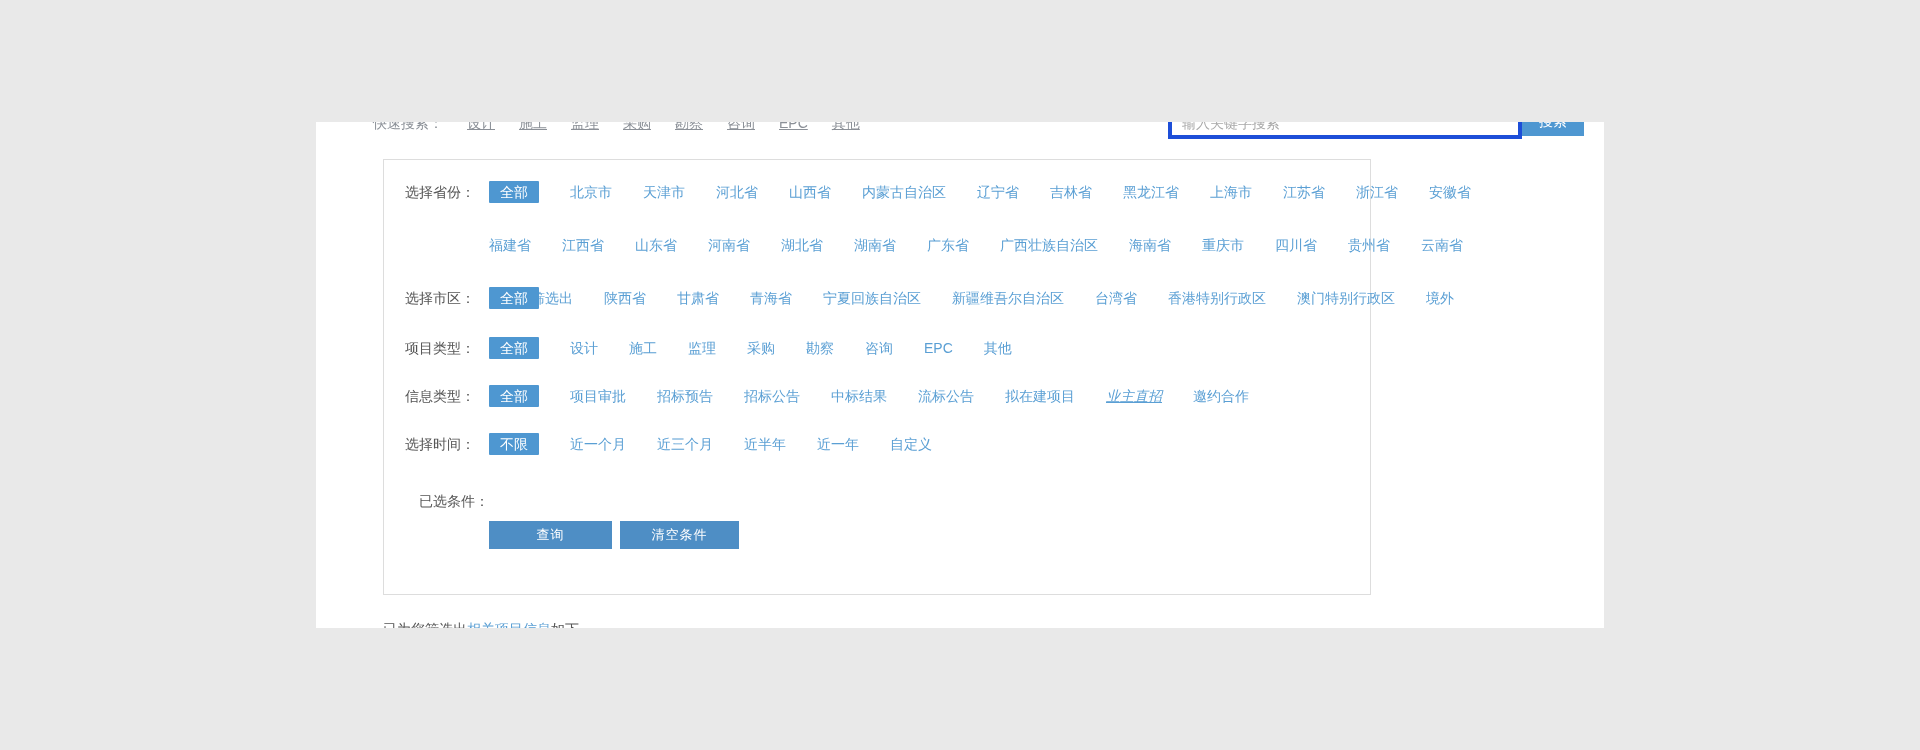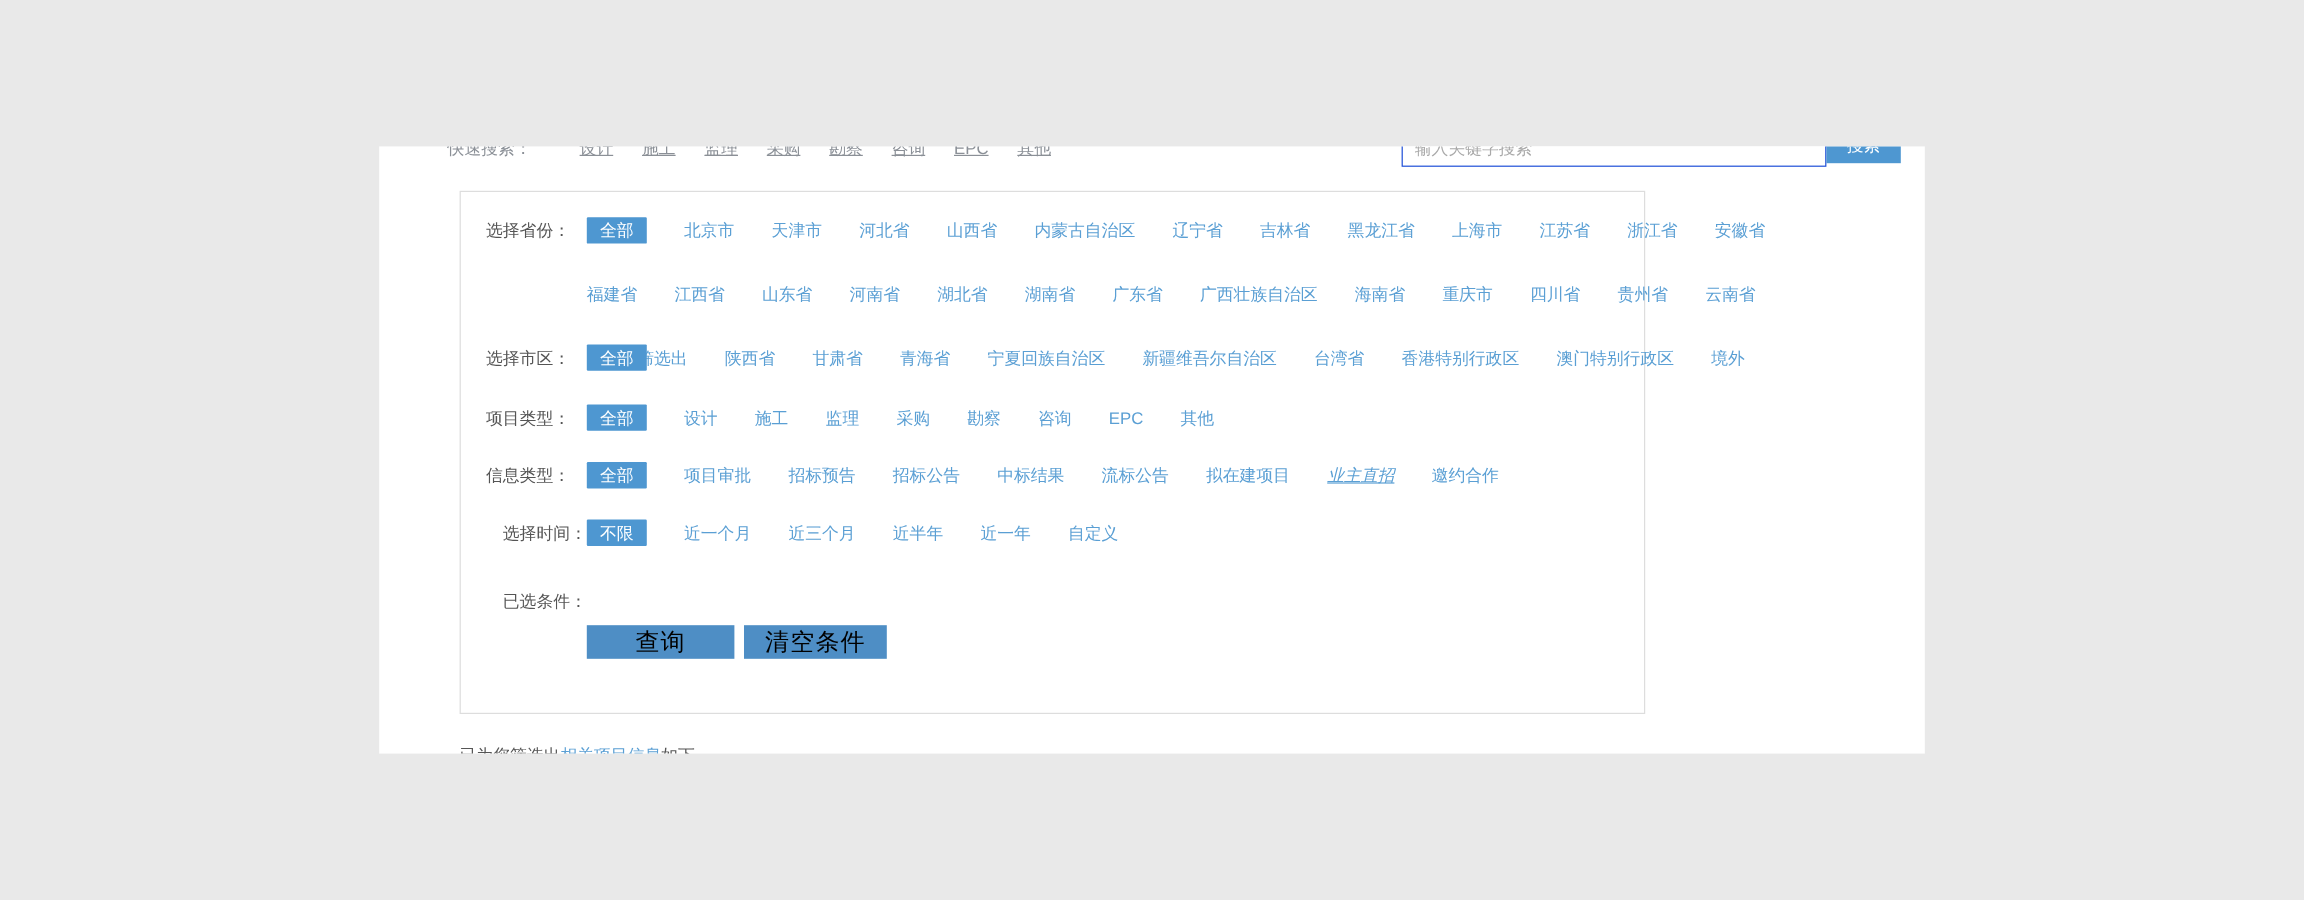--- a/index.html
+++ b/index.html
@@ -7,29 +7,29 @@
   body { background:#e9e9e9; font-family:"Liberation Sans","DejaVu Sans",sans-serif; font-size:14px; }
 
   .page {
     position:absolute; left:316px; top:122px; width:1288px; height:506px;
     background:#ffffff; overflow:hidden;
   }
 
   
   .quick-row {
     position:absolute; left:57px; top:-7px; height:16px; line-height:16px;
-    display:flex; gap:40px; white-space:nowrap; color:#8b9097;
+    display:flex; gap:24px; white-space:nowrap; color:#8b9097;
   }
   .quick-row .q-label { color:#8b9097; }
   .quick-row .q-link { color:#8b9097; text-decoration:underline; cursor:pointer; }
 
   
   .search-input {
     position:absolute; left:852px; top:-16px; width:354px; height:33px;
-    border:1px solid #1d4ed8; background:#fff; padding:0 10px;
+    border:4px solid #1d4ed8; background:#fff; padding:0 10px;
     font-size:14px; color:#333; outline:none;
   }
   .search-input::placeholder { color:#a9a9a9; }
   .search-btn {
     position:absolute; left:1206px; top:-14px; width:62px; height:28px;
     background:#4e97d1; color:#fff; border:none; font-size:14px; cursor:pointer;
   }
 
   .filter-box {
     position:absolute; left:67px; top:37px; width:988px; height:436px;
@@ -44,27 +44,27 @@
   }
   .opt.selected {
     background:#4e97d1; color:#fff; padding:0 11px; border-radius:1px;
   }
   .opt.underline { text-decoration:underline;font-style:italic; }
 
   .row-province { top:21px; }
   .row-city     { top:127px; }
   .row-ptype    { top:177px; }
   .row-itype    { top:225px; }
-  .row-time     { top:273px;text-align:right; }
+  .row-time     { top:273px; }
   .row-selected { top:330px;text-align:right; }
 
   .btn-row { position:absolute; left:105px; top:361px; display:flex; gap:8px; }
   .btn {
-    height:28px; background:#4e8ec5; color:#000000; border:none;
-    font-size:20px; cursor:pointer; letter-spacing:1px;
+    height:28px; background:#4e8ec5; color:#ffffff; border:none;
+    font-size:13px; cursor:pointer; letter-spacing:1px;
   }
   .btn-query { width:123px; }
   .btn-clear { width:119px; }
 
   
   .result-bar {
     position:absolute; left:67px; top:499px; height:16px; line-height:16px;
     white-space:nowrap; color:#555;
   }
   .result-bar .hl { color:#5a9fd4; }

